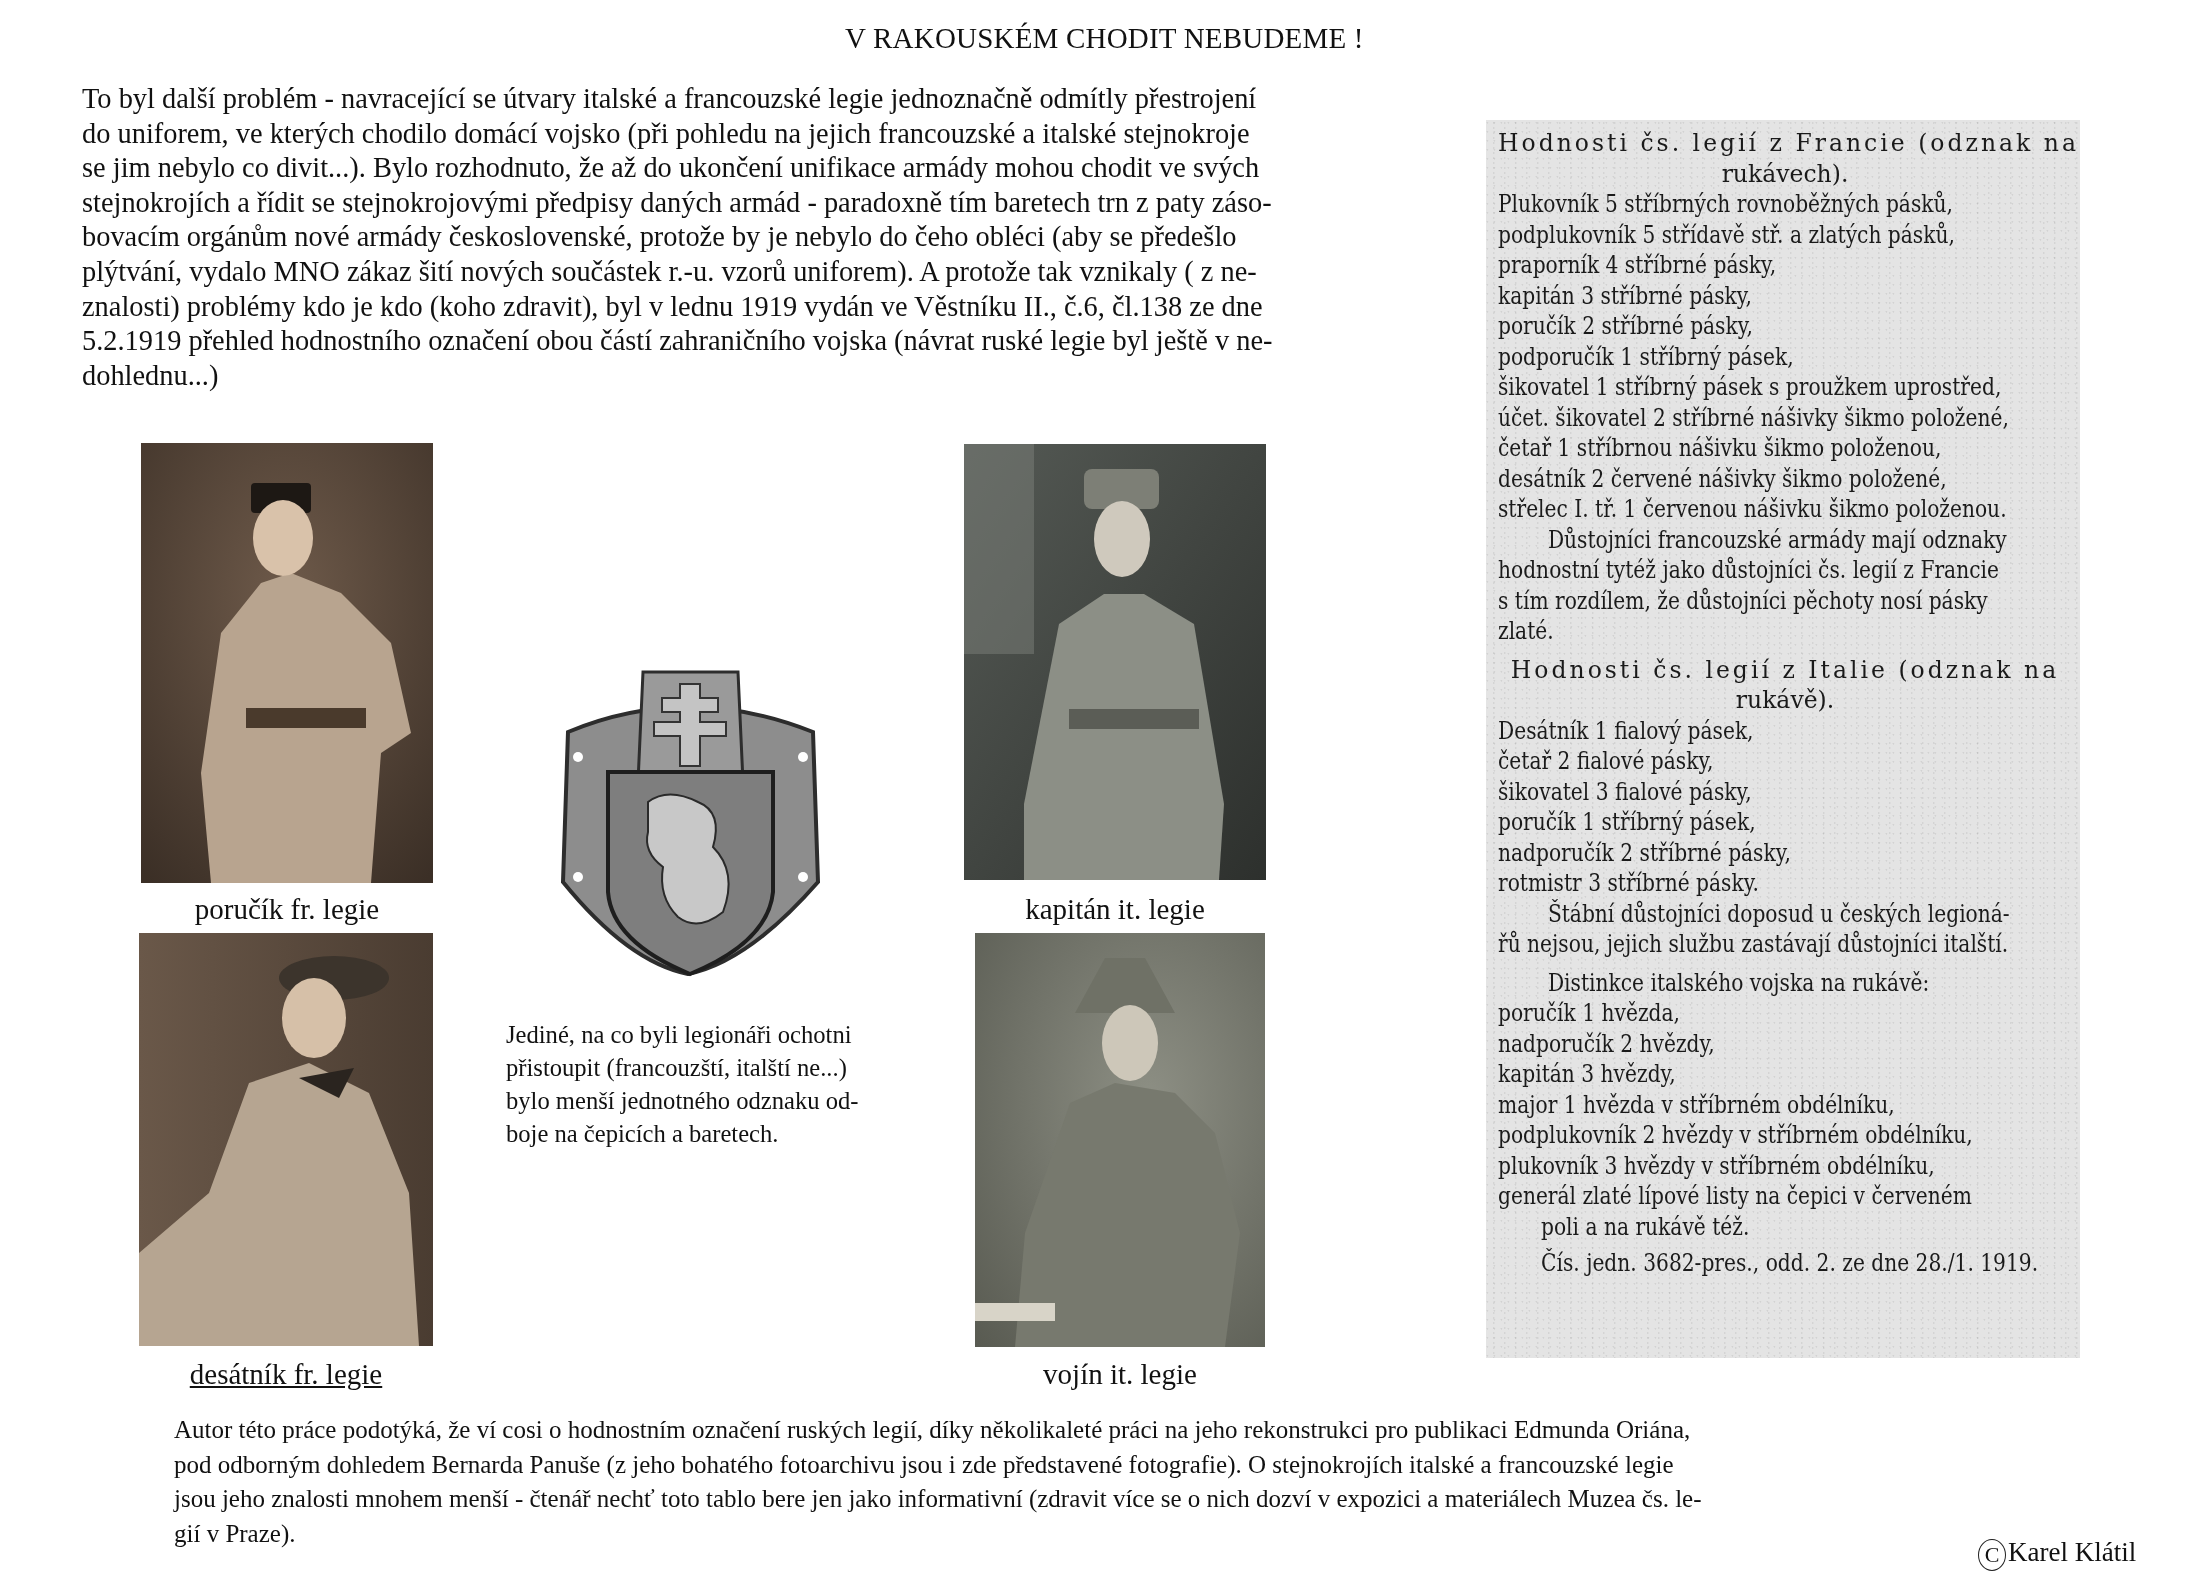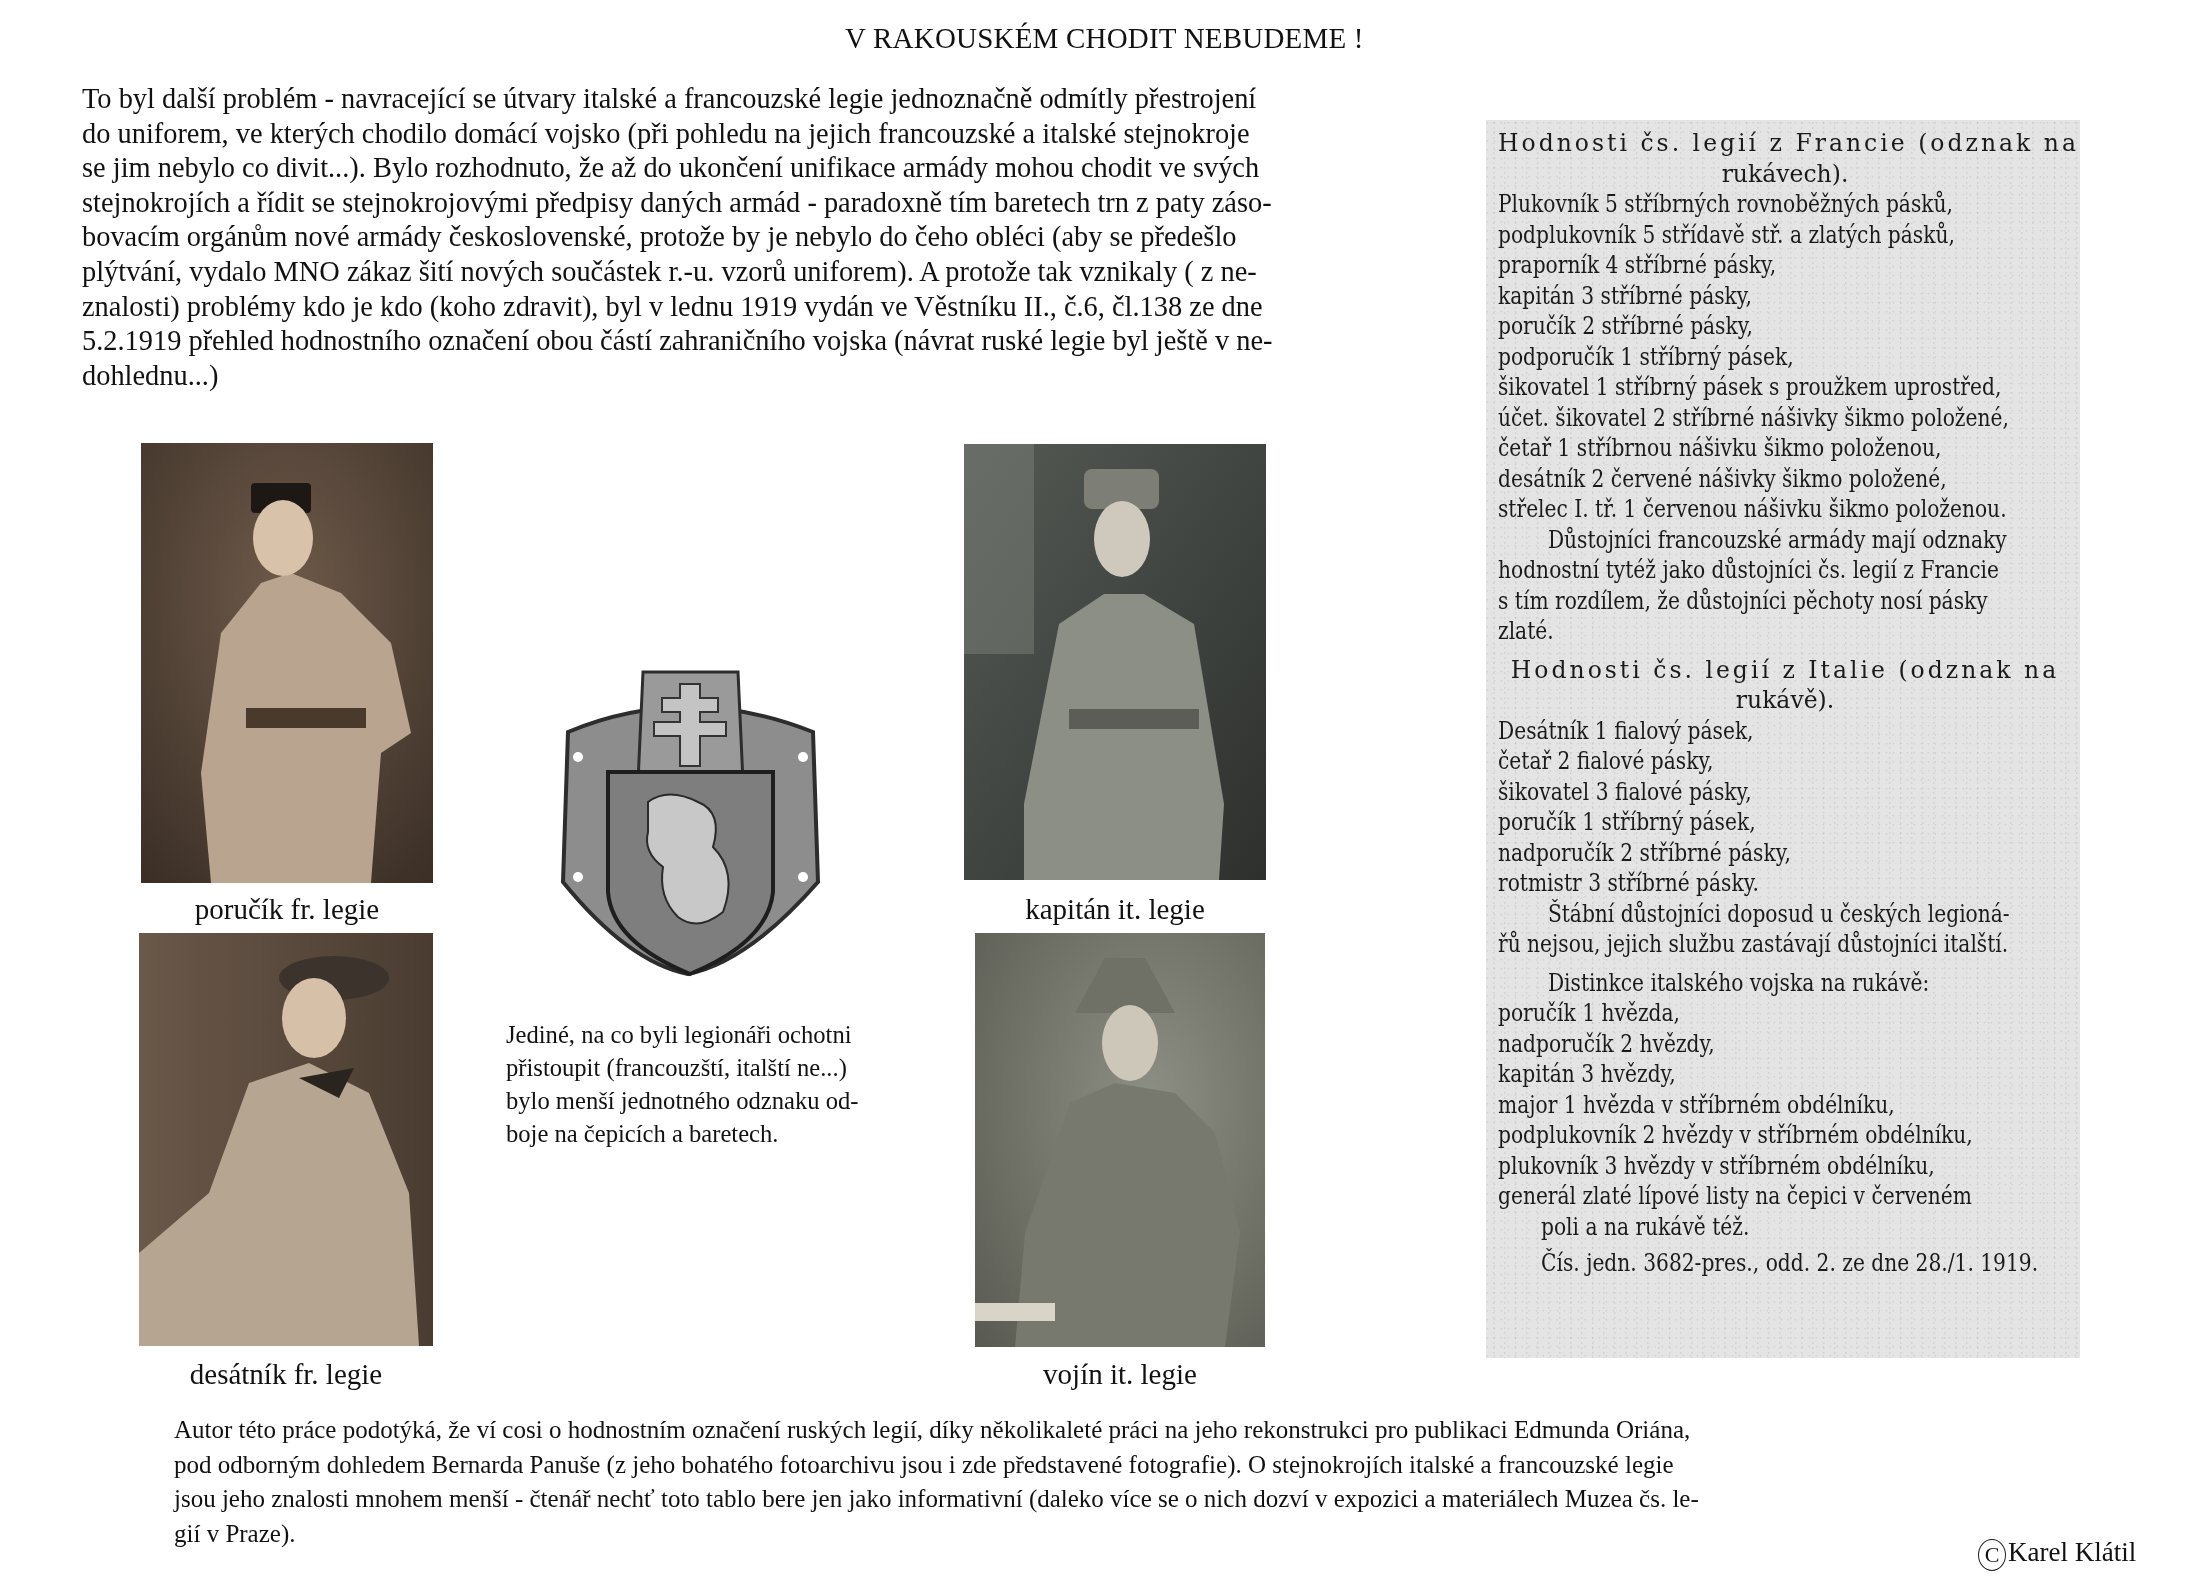--- a/index.html
+++ b/index.html
@@ -96,21 +96,21 @@
           <stop offset="1" stop-color="#4a3c31"></stop>
         </linearGradient>
       </defs>
     <rect width="294" height="413" fill="url(#bg2)"></rect>
     <path d="M0 413 L0 320 L70 260 L110 150 L170 130 L230 160 L270 260 L280 413 Z" fill="#b6a591"></path>
     <ellipse cx="195" cy="45" rx="55" ry="22" fill="#3c342c"></ellipse>
     <ellipse cx="175" cy="85" rx="32" ry="40" fill="#d6c0a8"></ellipse>
     <path d="M160 145 L215 135 L200 165 Z" fill="#2a241f"></path>
   </svg>
 </div>
-<div class="caption" style="left:139px;top:1358px;width:294px;">desátník fr. legie</div>
+<div class="caption" style="left:139px;top:1358px;width:294px;text-decoration:underline;">desátník fr. legie</div>
 
 <div class="photo" id="photo-3" style="left:975px;top:933px;width:290px;height:414px;">
   <svg viewBox="0 0 290 414" preserveAspectRatio="none">
     <defs>
         <radialGradient id="bg3" cx="0.6" cy="0.4" r="0.9">
           <stop offset="0" stop-color="#8d8f84"></stop>
           <stop offset="1" stop-color="#55574e"></stop>
         </radialGradient>
       </defs>
     <rect width="290" height="414" fill="url(#bg3)"></rect>
@@ -190,19 +190,19 @@
       <div class="ln">plukovník 3 hvězdy v stříbrném obdélníku,</div>
       <div class="ln">generál zlaté lípové listy na čepici v červeném</div>
       <div class="ln ind2">poli a na rukávě též.</div>
     </div>
   <div class="ln ind2" style="margin-top:6px;">Čís. jedn. 3682-pres., odd. 2. ze dne 28./1. 1919.</div>
 </div>
 
 <div id="outro" class="abs">
     <p><span>Autor této práce podotýká, že ví cosi o hodnostním označení ruských legií, díky několikaleté práci na jeho rekonstrukci pro publikaci Edmunda Oriána,</span></p>
     <p><span>pod </span><span class="it">odborným dohledem</span><span> Bernarda Panuše (</span><span class="it">z jeho bohatého fotoarchivu jsou i zde představené fotografie</span><span>). O stejnokrojích italské a francouzské legie</span></p>
-    <p><span>jsou jeho znalosti mnohem menší - čtenář nechť toto tablo bere jen jako informativní (</span><span class="it">daleko více se o nich dozví v expozici a materiálech Muzea čs. le-</span></p>
+    <p><span>jsou jeho znalosti mnohem menší - čtenář nechť toto tablo bere jen jako informativní (</span><span class="it">zdravit více se o nich dozví v expozici a materiálech Muzea čs. le-</span></p>
     <p><span class="it">gií v Praze</span><span>).</span></p>
   </div>
 
 <div id="copyright" class="abs">
   <span class="c">C</span><span>Karel Klátil</span>
 </div>
 
 </body></html>

